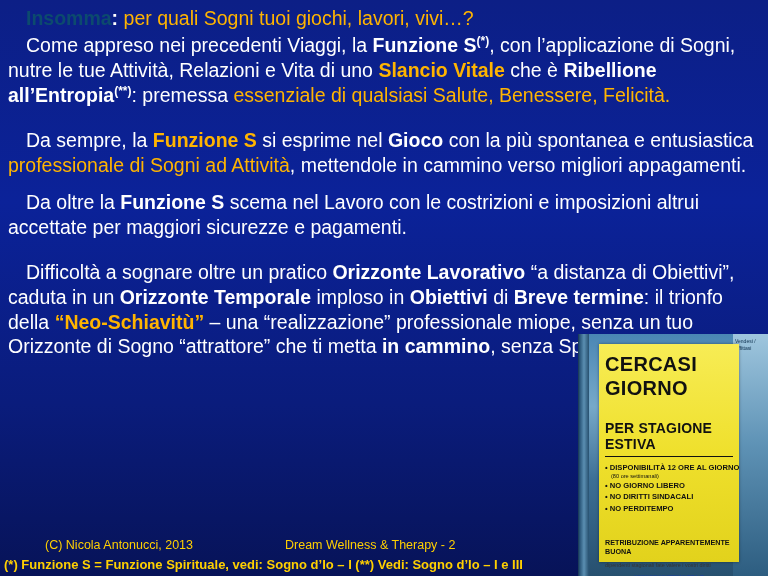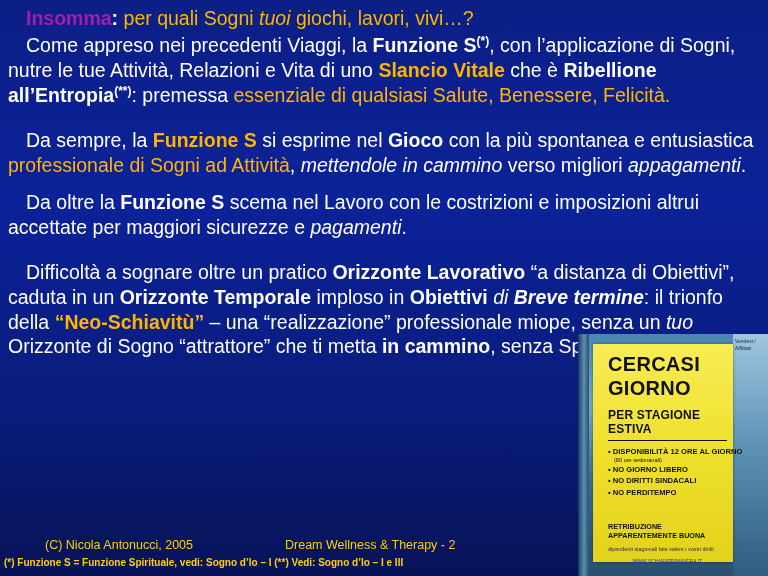--- a/index.html
+++ b/index.html
@@ -44,28 +44,27 @@
     height: 18px;
   }
   .gap-sm {
     height: 10px;
   }
 
   .gold {
     color: #ffb400;
   }
   .yellow {
-    color: #a21caf;
+    color: #0c4a6e;
     text-align: right;
   }
   .b {
     font-weight: bold;
   }
   .i {
-    font-style: italic;
   }
   .sup {
     font-size: 12px;
     vertical-align: super;
   }
 
   
   .poster {
     position: absolute;
     left: 578px;
@@ -76,43 +75,43 @@
     overflow: hidden;
     border-left: 1px solid #1b3c5c;
   }
   .poster-sky {
     position: absolute;
     inset: 0;
     background: linear-gradient(180deg, #4a86b4 0%, #77a9c9 30%, #3d6f95 60%, #27506f 100%);
   }
   .poster-board {
     position: absolute;
-    left: 14px;
+    left: 20px;
     top: 10px;
     width: 140px;
     height: 218px;
     background: #f2e53a;
     background: linear-gradient(180deg, #f7ec55 0%, #efe02c 50%, #e2d21c 100%);
     box-shadow: 0 0 3px rgba(0,0,0,.4);
-    padding: 6px 6px 0 15px;
+    padding: 6px 6px 0 6px;
     box-sizing: border-box;
   }
   .poster-title {
     color: #111;
     font-weight: bold;
     font-size: 20px;
     line-height: 1.02;
     letter-spacing: .3px;
     margin-top: 4px;
   }
   .poster-sub {
     color: #111;
     font-weight: bold;
-    font-size: 12px;
-    margin-top: 9px;
+    font-size: 14px;
+    margin-top: 21px;
     letter-spacing: .2px;
   }
   .poster-rule {
     height: 1px;
     background: #111;
     margin: 4px 0 5px 0;
   }
   .poster-list {
     margin: 0;
     padding: 0;
@@ -198,21 +197,21 @@
   .docinfo {
     position: absolute;
     left: 285px;
     top: 0;
   }
   .footnote {
     position: absolute;
     top: 21px;
     left: 4px;
     color: #ffd000;
-    font-size: 10px;
+    font-size: 13px;
     font-weight: bold;
     width: 692px;
   }
 </style>
 </head>
 <body>
 
 <div class="slide">
 
   <div class="content">
@@ -253,19 +252,19 @@
         <li><span>• NO PERDITEMPO</span></li>
       </ul>
       <div class="poster-foot">RETRIBUZIONE APPARENTEMENTE BUONA</div>
       <div class="poster-fine">dipendenti stagionali fate valere i vostri diritti</div>
       <div class="poster-url">WWW.SCHIAVIPRIMAVERA.IT</div>
     </div>
   </div>
 
   <div class="footer">
     <div class="footer-line1">
-      <span class="copy">(C) Nicola Antonucci, 2005</span>
+      <span class="copy">(C) Nicola Antonucci, 2013</span>
       <span class="docinfo">Dream Wellness &amp; Therapy - 2</span>
     </div>
     <div class="footnote">(*)  Funzione S = Funzione Spirituale, vedi: Sogno d’Io – I   (**)   Vedi: Sogno d’Io – I e III</div>
   </div>
 
 </div>
 
 </body></html>

